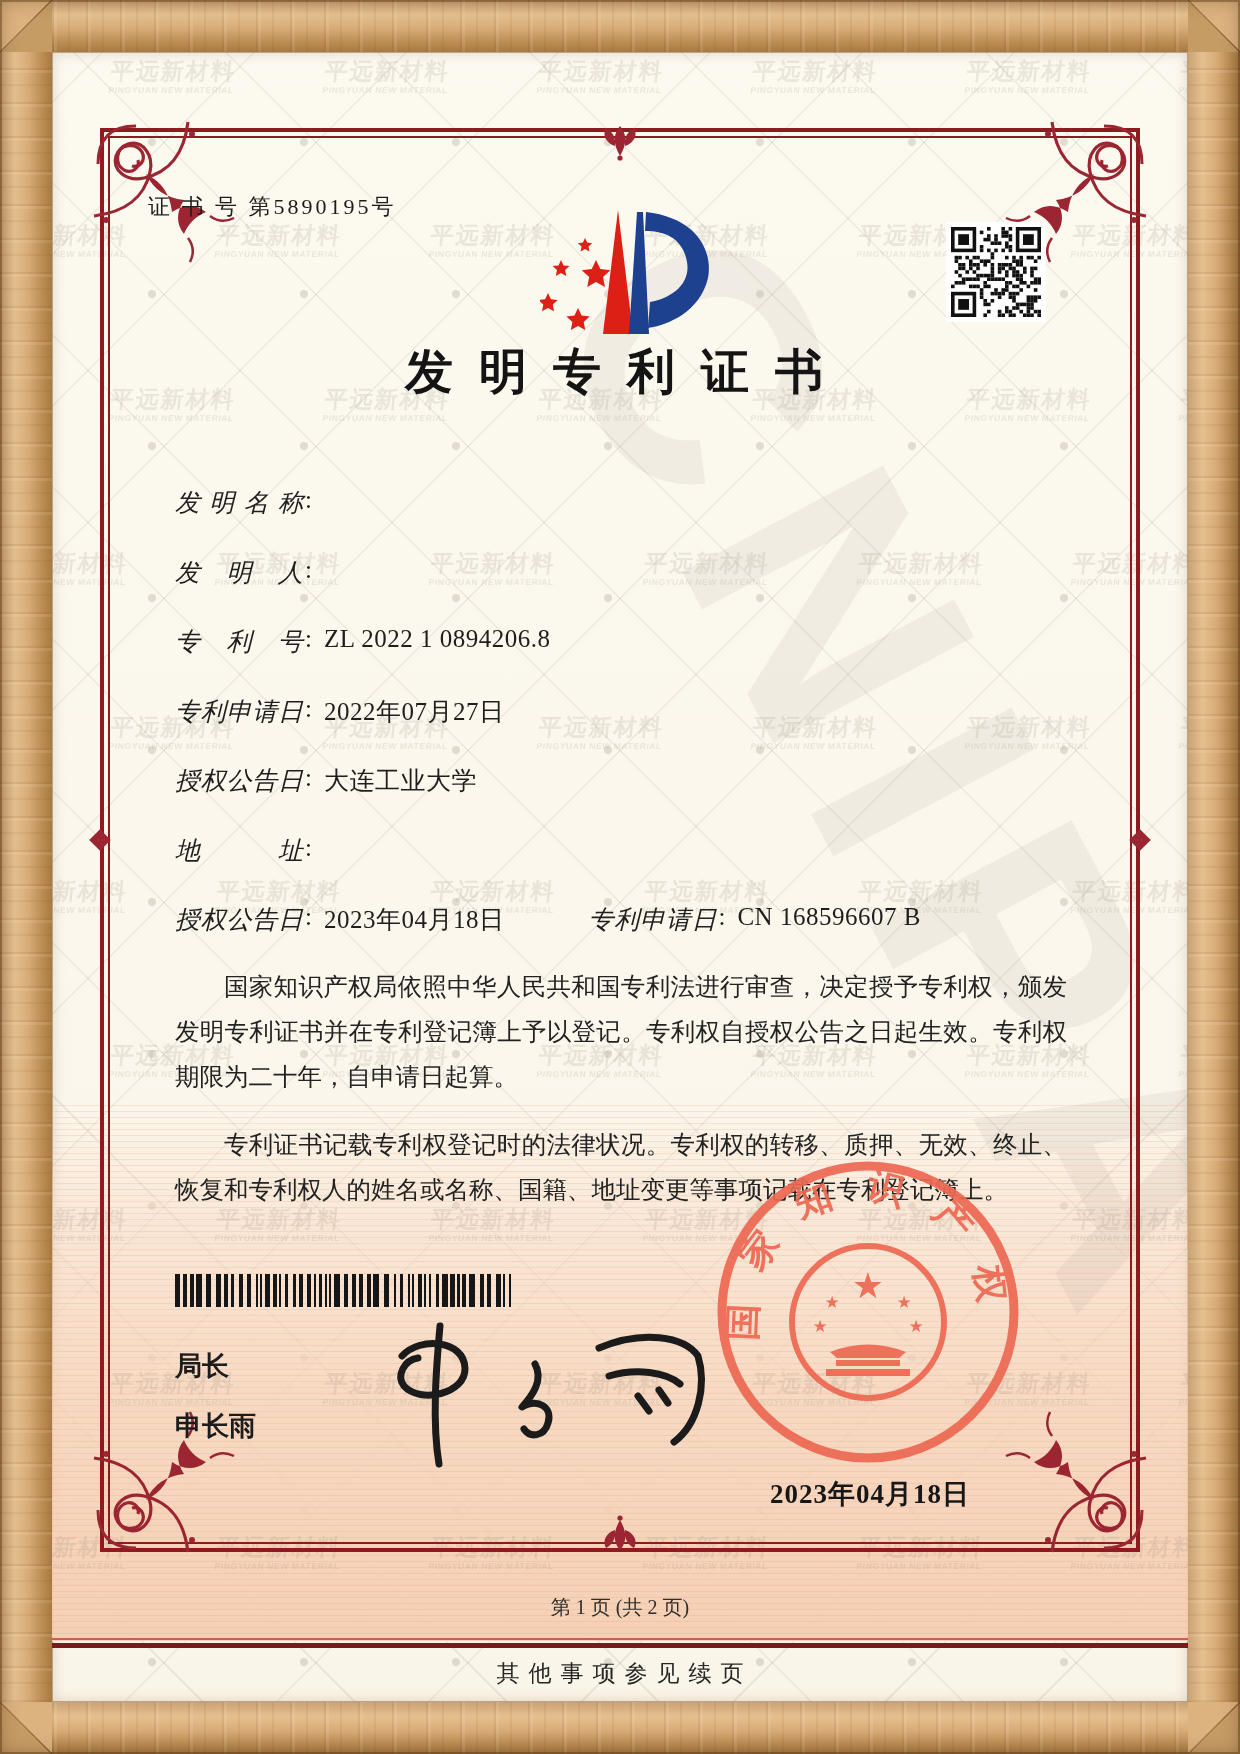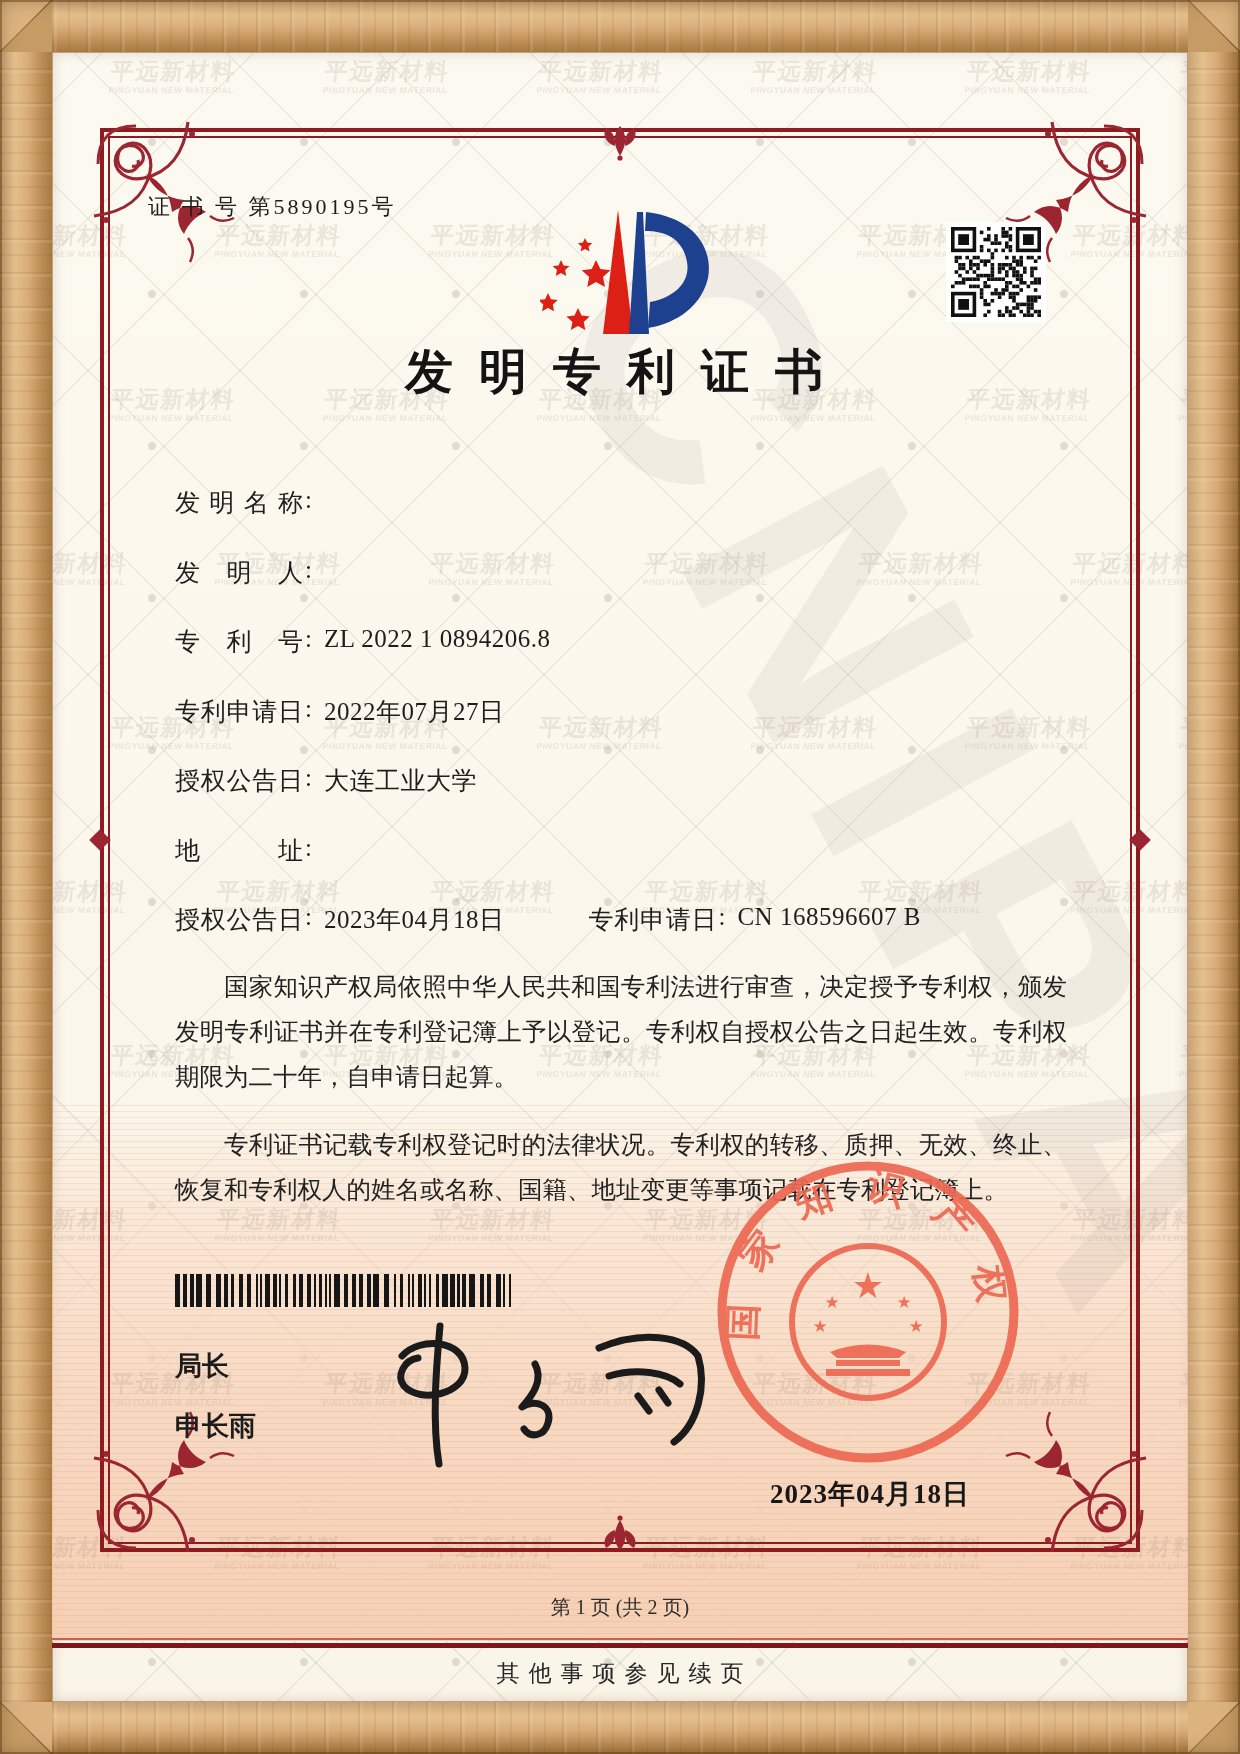--- a/index.html
+++ b/index.html
@@ -60,21 +60,21 @@
   .orn.mr{left:1076px;top:776px;width:24px;height:24px;}
   
   .content{position:absolute;inset:0;z-index:7;}
   .certno{position:absolute;left:96px;top:140px;font-size:22px;letter-spacing:3px;color:#1c1c1c;}
   .logo{position:absolute;left:488px;top:138px;}
   .qr{position:absolute;left:894px;top:170px;width:100px;height:100px;background:#fff;padding:5px;}
   .doc-title{position:absolute;left:0;width:100%;top:288px;text-align:center;font-size:48px;font-weight:bold;
      letter-spacing:26px;padding-left:14px;color:#141414;}
   .fields{position:absolute;left:123px;top:434px;width:910px;font-size:25px;color:#1e1e1e;}
   .frow{height:69.5px;display:flex;align-items:flex-start;}
-  .f-label{display:inline-block;width:128px;text-align:justify;text-align-last:justify;}
+  .f-label{display:inline-block;width:128px;text-align:justify;text-align-last:justify;font-style:italic;}
   .f-colon{margin:0 12px 0 2px;}
   .f-val{letter-spacing:.5px;}
   .fgroup2{margin-left:84px;display:flex;}
   .paras{position:absolute;left:123px;top:912px;width:892px;font-size:24.5px;line-height:45px;
      color:#222;text-align:justify;}
   .paras p{margin:0 0 23px 0;text-indent:2em;}
   .barcode{position:absolute;left:123px;top:1222px;width:352px;height:33px;display:flex;align-items:stretch;}
   .barcode i{display:block;background:#161616;}
   .signer{position:absolute;left:123px;top:1296px;font-family:"Liberation Sans","DejaVu Sans",sans-serif;
      font-size:27px;font-weight:600;color:#1c1c1c;}

